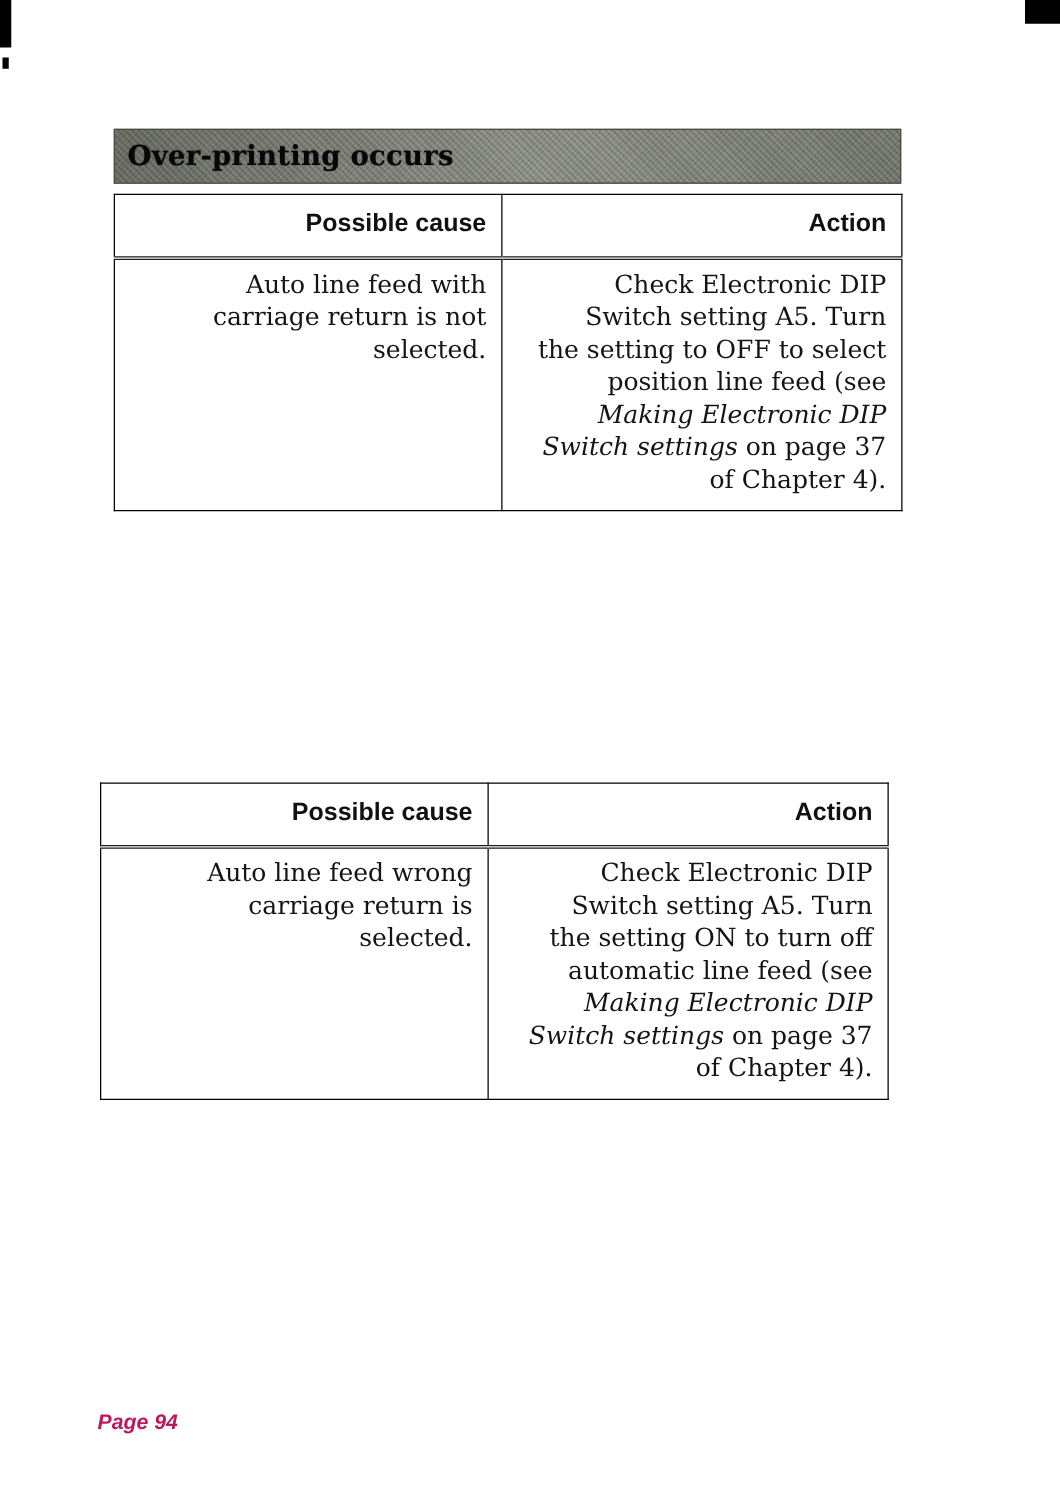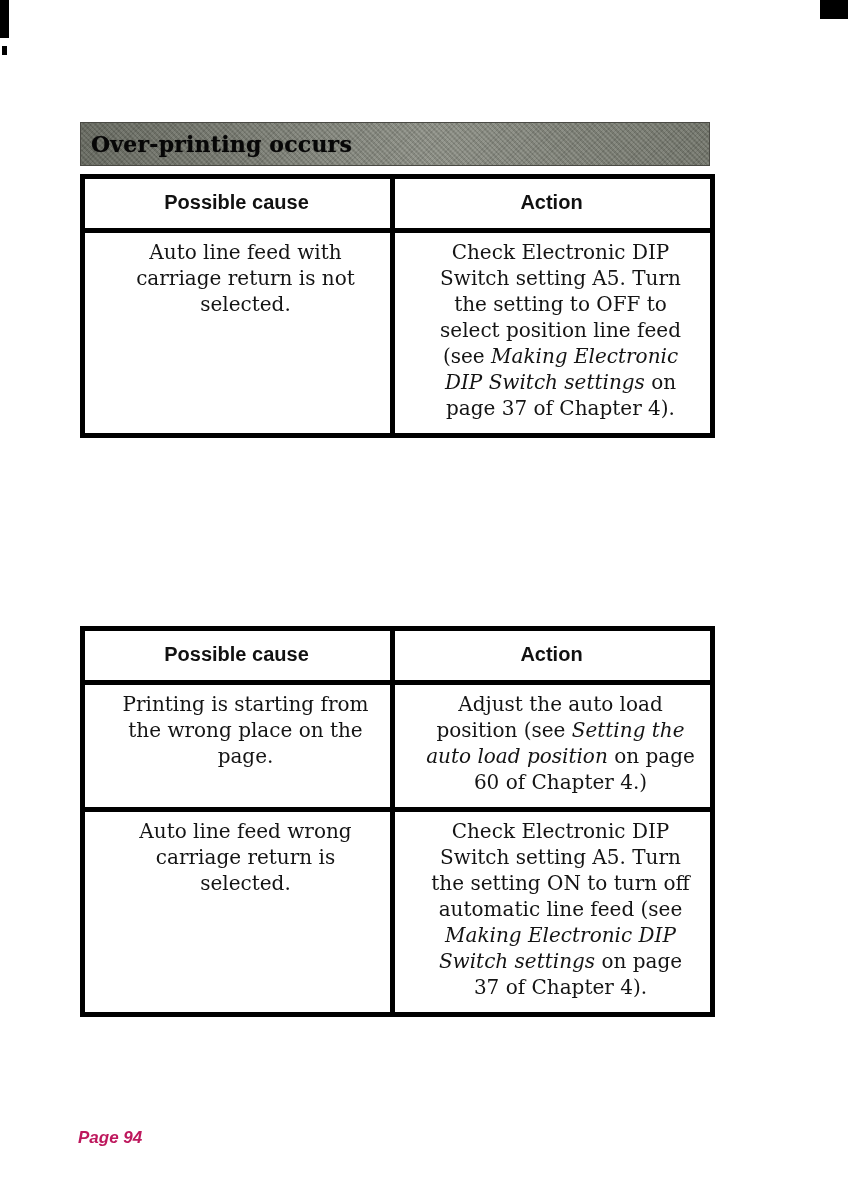--- a/index.html
+++ b/index.html
@@ -37,23 +37,23 @@
     white-space: nowrap;
   }
 
   table.trouble-table {
     width: 100%;
     border-collapse: collapse;
     margin-top: 8px;
     table-layout: fixed;
   }
   .trouble-table th, .trouble-table td {
-    border: 5px solid #000000;
+    border: 1px solid #000000;
     vertical-align: top;
-    text-align: center;
+    text-align: right;
   }
   .trouble-table th {
     font-family: "Liberation Sans", sans-serif;
     font-weight: bold;
     font-size: 20px;
     color: #111;
     padding: 12px 12px 14px 10px;
     border-bottom: 3px double #1b1b1b;
   }
   .trouble-table td {
@@ -78,21 +78,21 @@
     color: #be185d;
   }
 </style>
 </head>
 <body>
 
 <div class="artifact" style="left:0; top:0; width:9px; height:38px;"></div>
 <div class="artifact" style="left:2px; top:46px; width:5px; height:9px;"></div>
 <div class="artifact" style="left:820px; top:0; width:28px; height:19px;"></div>
 
-<section class="table-block" style="top:122px;">
+<section class="table-block" style="top:103px;margin-left:11px;">
   <div class="title-bar">
     <span class="title-text">Over-printing occurs</span>
   </div>
   <table class="trouble-table">
     <thead>
       <tr>
         <th class="col-cause">Possible cause</th>
         <th class="col-action">Action</th>
       </tr>
     </thead>
@@ -113,28 +113,20 @@
   <table class="trouble-table">
     <thead>
       <tr>
         <th class="col-cause">Possible cause</th>
         <th class="col-action">Action</th>
       </tr>
     </thead>
     <tbody>
       <tr>
         <td>
-          <span>Printing is starting from the wrong place on the page.</span>
-        </td>
-        <td>
-          <span>Adjust the auto load position (see </span><span class="italic">Setting the auto load position</span><span> on page 60 of Chapter 4.)</span>
-        </td>
-      </tr>
-      <tr>
-        <td>
           <span>Auto line feed wrong carriage return is selected.</span>
         </td>
         <td>
           <span>Check Electronic DIP Switch setting A5. Turn the setting ON to turn off automatic line feed (see </span><span class="italic">Making Electronic DIP Switch settings</span><span> on page 37 of Chapter 4).</span>
         </td>
       </tr>
     </tbody>
   </table>
 </section>
 

